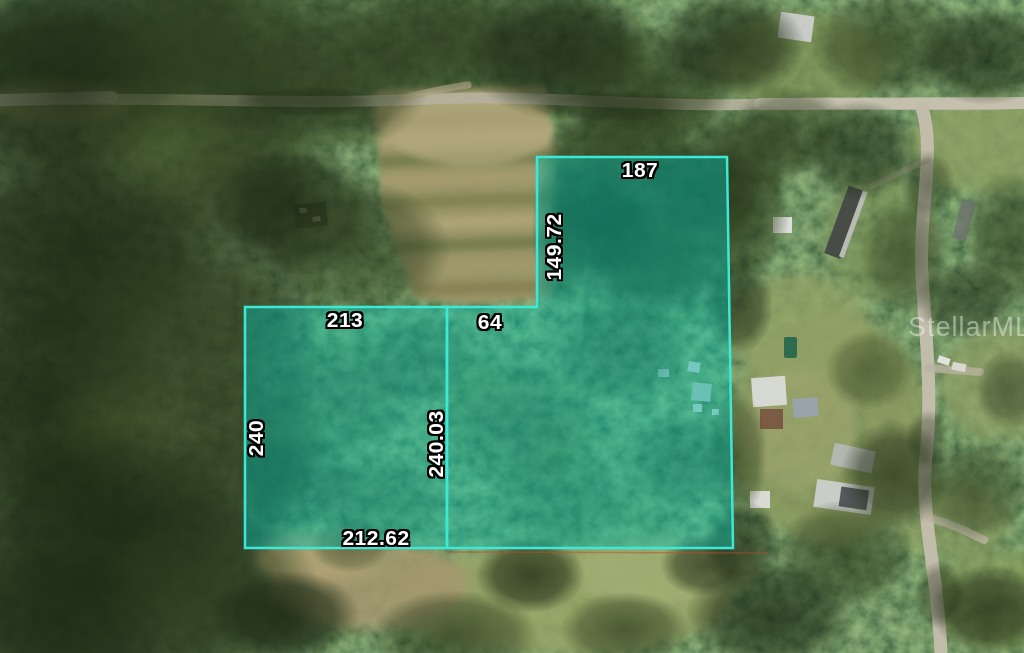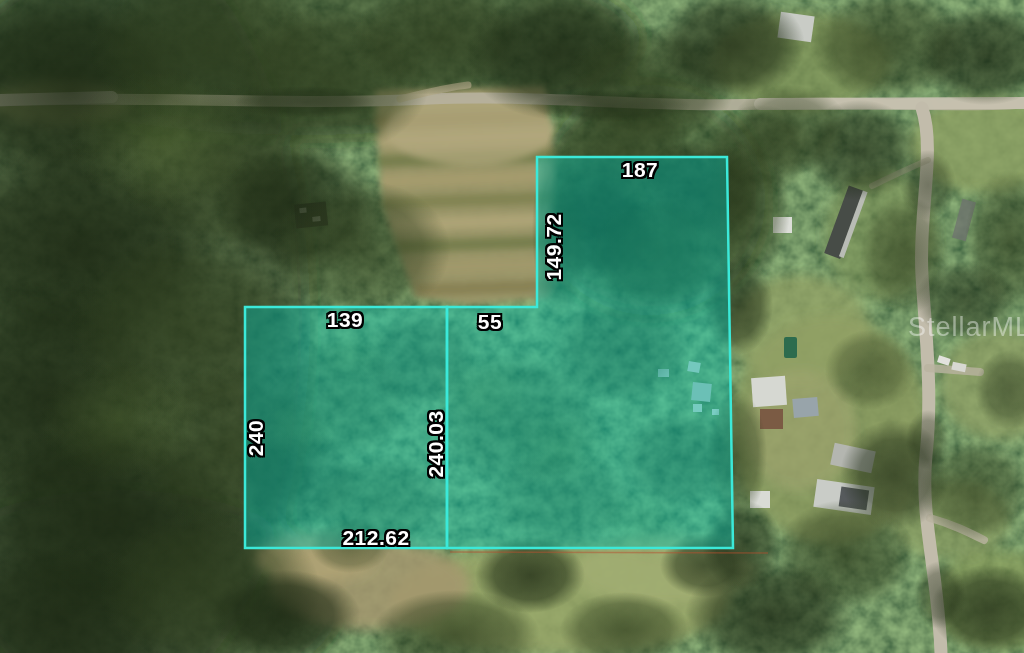--- a/index.html
+++ b/index.html
@@ -236,21 +236,21 @@
 
     <g id="parcel-layer">
         <polygon points="245,307 447,307 447,548 245,548" fill="rgba(0,195,178,0.42)" stroke="#3BE9D9" stroke-width="2.5"></polygon>
         <polygon points="537,157 727,157 733,548 447,548 447,307 537,307" fill="rgba(0,195,178,0.42)" stroke="#3BE9D9" stroke-width="2.5"></polygon>
       </g>
   </svg>
 
   <div id="label-layer">
       <div class="dim-label" style="left: 640px; top: 170px; --rot: 0deg;">187</div>
       <div class="dim-label" style="left: 554px; top: 247px; --rot: -90deg;">149.72</div>
-      <div class="dim-label" style="left: 345px; top: 320px; --rot: 0deg;">139</div>
-      <div class="dim-label" style="left: 490px; top: 322px; --rot: 0deg;">55</div>
+      <div class="dim-label" style="left: 345px; top: 320px; --rot: 0deg;">213</div>
+      <div class="dim-label" style="left: 490px; top: 322px; --rot: 0deg;">64</div>
       <div class="dim-label" style="left: 256px; top: 438px; --rot: -90deg;">240</div>
       <div class="dim-label" style="left: 436px; top: 444px; --rot: -90deg;">240.03</div>
       <div class="dim-label" style="left: 344px; top: 538px; margin-left: 32px; --rot: 0deg;">212.62</div>
     </div>
 
   <div id="watermark" class="watermark" style="left: 908px; top: 312px; color: rgb(255, 255, 255); opacity: 0.42;">StellarMLS</div>
 </div>
 
 </body></html>

